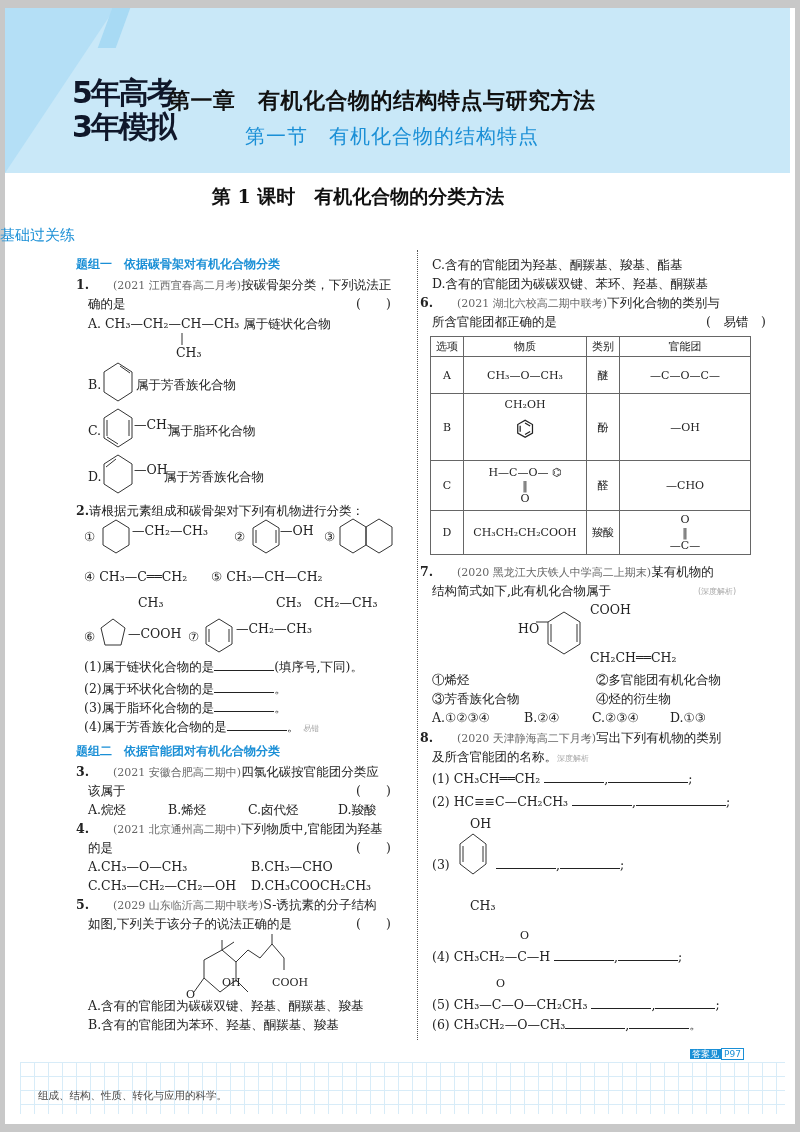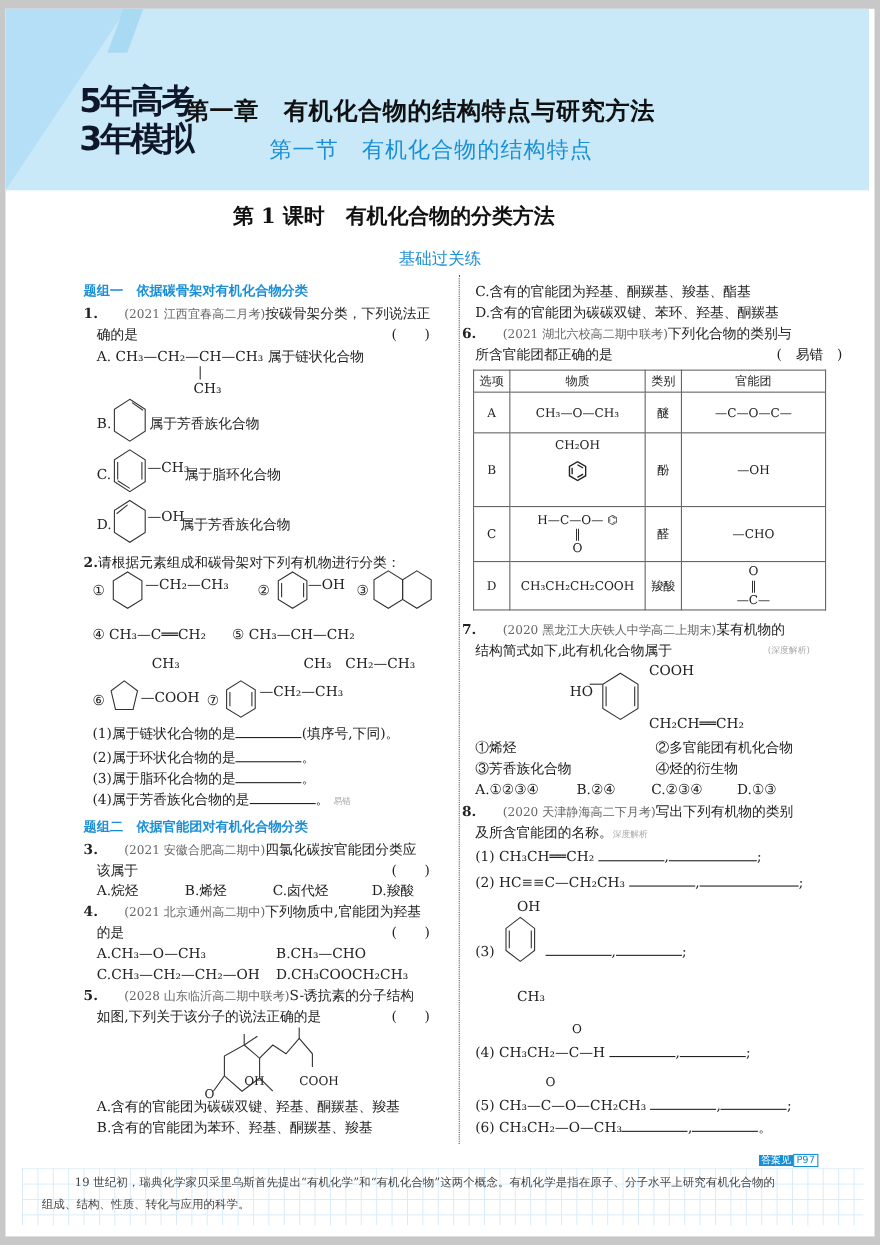--- a/index.html
+++ b/index.html
@@ -6,21 +6,21 @@
   body{width:800px;height:1132px;background:#c8c8c8;position:relative;overflow:hidden;font-family:"DejaVu Serif","Liberation Serif",serif;color:#222;}
   .paper{position:absolute;left:5px;top:8px;width:512px;height:1116px;background:#fff;}
   .banner{position:absolute;left:5px;top:8px;width:512px;height:165px;background:#c9e8f8;overflow:hidden;}
   .banner .tri1{position:absolute;left:0;top:0;width:0;height:0;border-left:110px solid #b4dff6;border-bottom:165px solid transparent;}
   .banner .stripe{position:absolute;left:100px;top:0;width:18px;height:40px;background:#a8daf4;transform:skewX(-20deg);}
   .logo{position:absolute;left:72px;top:76px;font-family:"DejaVu Sans",sans-serif;font-weight:bold;color:#0f172a;line-height:34px;}
   .logo .l1{font-size:30px;letter-spacing:-2px;}
   .chap{position:absolute;left:168px;top:86px;font-family:"DejaVu Sans",sans-serif;font-weight:bold;font-size:22px;color:#111;letter-spacing:0.5px;}
   .sect{position:absolute;left:245px;top:123px;font-family:"DejaVu Sans",sans-serif;font-size:20px;color:#1a8fd6;letter-spacing:1px;}
   .lesson{position:absolute;left:0;width:716px;top:184px;text-align:center;font-weight:bold;font-size:19px;color:#111;}
-  .basic{position:absolute;left:0;width:800px;top:226px;text-align:center;font-family:"DejaVu Sans",sans-serif;font-size:15px;color:#1a8fd6;}
+  .basic{position:absolute;left:0;width:800px;top:226px;font-family:"DejaVu Sans",sans-serif;font-size:15px;color:#1a8fd6;}
   .col{position:absolute;font-size:12.5px;line-height:19px;}
   .grp{font-family:Liberation Sans, sans-serif;color:#1a8fd6;font-size:12px;font-weight:bold;}
   .src{color:#666;font-size:11px;margin-left:24px;}
   .num{font-weight:bold;}
   .divider{position:absolute;left:417px;top:250px;height:790px;border-left:1.5px dotted #555;}
   .line{position:absolute;white-space:nowrap;}
   .blank{display:inline-block;border-bottom:1px solid #222;width:60px;height:12px;}
   .tag{color:#aaa;font-size:8px;font-family:"DejaVu Sans",sans-serif;}
   table.t6{position:absolute;left:430px;top:336px;border-collapse:collapse;font-size:11px;}
   table.t6 td{border:1px solid #666;text-align:center;}
@@ -133,21 +133,21 @@
   <div class="line" style="top:545px;left:92px">B.烯烃</div>
   <div class="line" style="top:545px;left:172px">C.卤代烃</div>
   <div class="line" style="top:545px;left:262px">D.羧酸</div>
   <div class="line" style="top:564px"><span class="num">4.</span><span class="src">(2021 北京通州高二期中)</span><span>下列物质中,官能团为羟基</span></div>
   <div class="line" style="top:583px;left:12px">的是</div>
   <div class="line" style="top:583px;left:280px">(　　)</div>
   <div class="line" style="top:602px;left:12px">A.CH₃—O—CH₃</div>
   <div class="line" style="top:602px;left:175px">B.CH₃—CHO</div>
   <div class="line" style="top:621px;left:12px">C.CH₃—CH₂—CH₂—OH</div>
   <div class="line" style="top:621px;left:175px">D.CH₃COOCH₂CH₃</div>
-  <div class="line" style="top:640px"><span class="num">5.</span><span class="src">(2028 山东临沂高二期中联考)</span><span>S-诱抗素的分子结构</span></div>
+  <div class="line" style="top:640px"><span class="num">5.</span><span class="src">(2029 山东临沂高二期中联考)</span><span>S-诱抗素的分子结构</span></div>
   <div class="line" style="top:659px;left:12px">如图,下列关于该分子的说法正确的是</div>
   <div class="line" style="top:659px;left:280px">(　　)</div>
   <svg style="left:108px;top:685px" width="150" height="60">
     <polyline points="10,52 20,38 20,20 38,10 38,0"></polyline>
       <line x1="38" y1="10" x2="50" y2="2"></line>
       <polyline points="38,10 52,22 52,40 36,52 20,38"></polyline>
       <line x1="52" y1="40" x2="64" y2="52"></line>
       <polyline points="52,22 64,10 76,18 88,4 100,18 100,30"></polyline>
       <line x1="88" y1="4" x2="88" y2="-6"></line>
   </svg>
@@ -241,15 +241,14 @@
   <div class="line" style="top:334px;left:50px">CH₃</div>
   <div class="line" style="top:364px;left:100px;font-size:11px">O</div>
   <div class="line" style="top:385px;left:12px"><span>(4) CH₃CH₂—C—H</span> <span class="blank"></span>,<span class="blank"></span>;</div>
   <div class="line" style="top:412px;left:76px;font-size:11px">O</div>
   <div class="line" style="top:433px;left:12px"><span>(5) CH₃—C—O—CH₂CH₃</span> <span class="blank"></span>,<span class="blank"></span>;</div>
   <div class="line" style="top:453px;left:12px"><span>(6) CH₃CH₂—O—CH₃</span><span class="blank"></span>,<span class="blank"></span>。</div>
 </div>
 
 <div class="ans"><span class="a1">答案见</span><span class="a2">P97</span></div>
 <div class="foot">
-  <p style="left:48px;top:4px">19 世纪初，瑞典化学家贝采里乌斯首先提出“有机化学”和“有机化合物”这两个概念。有机化学是指在原子、分子水平上研究有机化合物的</p>
   <p style="left:18px;top:24px">组成、结构、性质、转化与应用的科学。</p>
 </div>
 
 </body></html>

